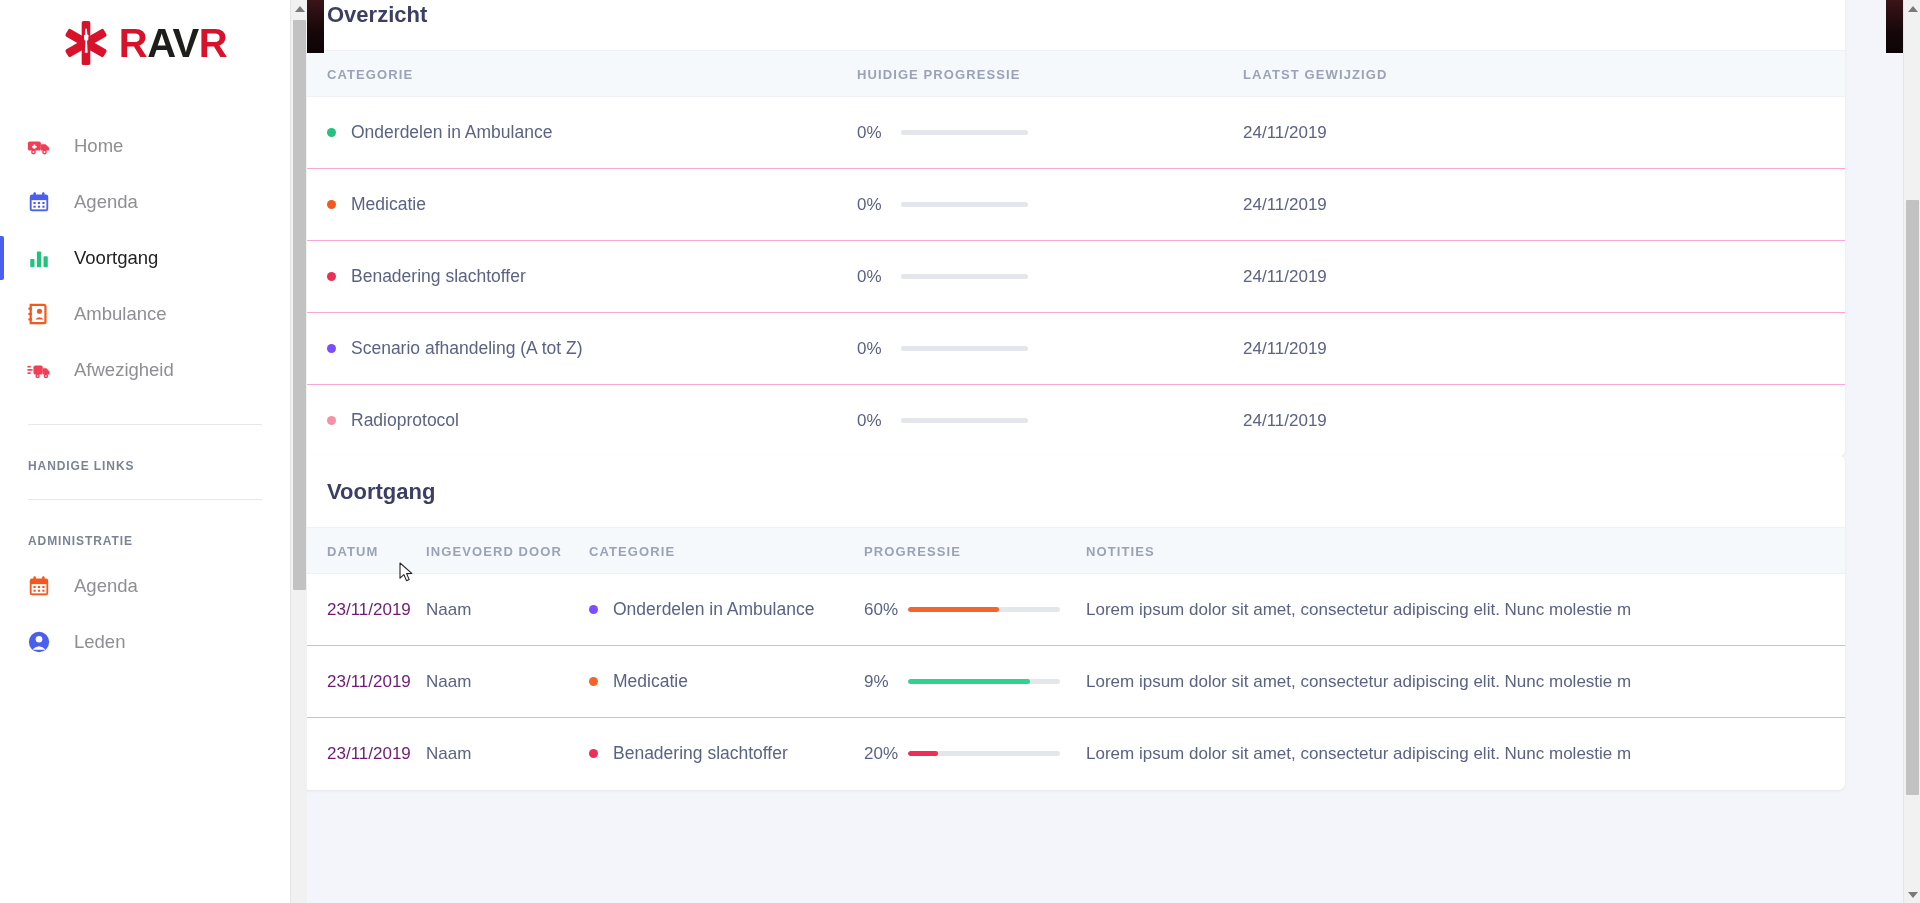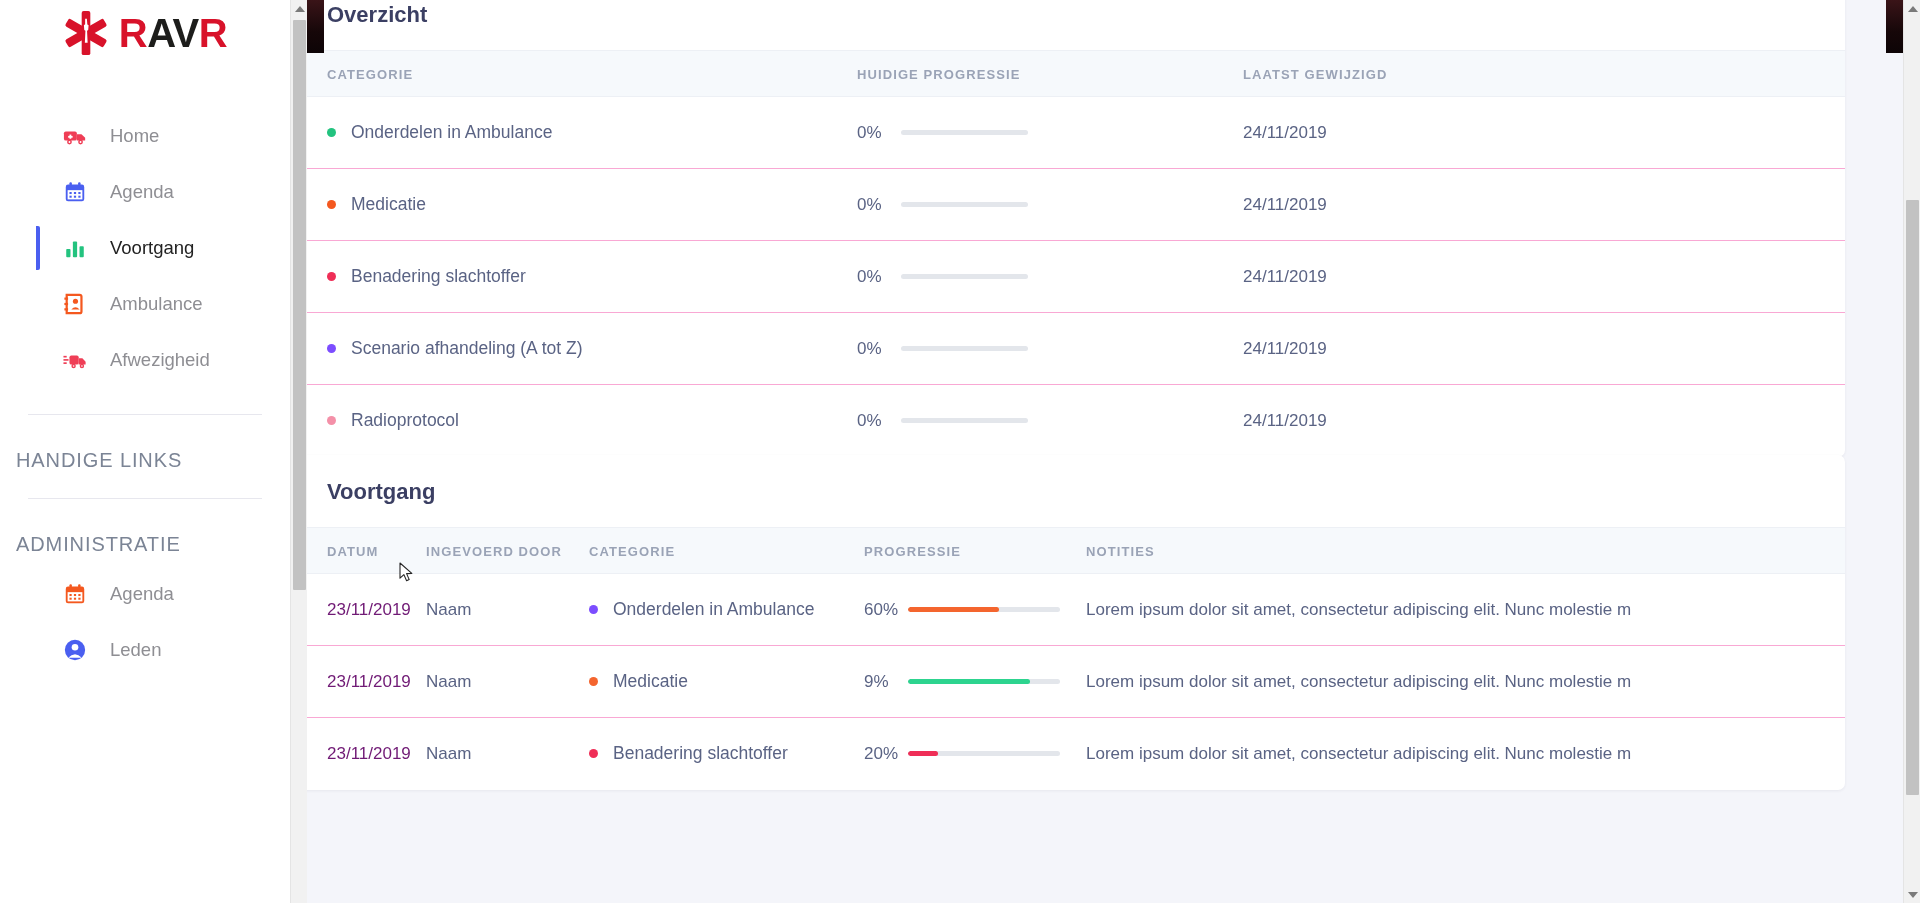--- a/index.html
+++ b/index.html
@@ -14,29 +14,29 @@
   
   #sidebar {
     position: absolute; left: 0; top: 0;
     width: 290px; height: 903px;
     background: #ffffff;
     overflow: hidden;
     z-index: 5;
   }
   .logo-wrap {
     display: flex; align-items: center; justify-content: center;
-    gap: 10px; padding-top: 10px; padding-bottom: 10px;
+    gap: 10px; padding-top: 20px; padding-bottom: 10px;
   }
   .logo-star { width: 46px; height: 46px; flex: 0 0 auto; }
   .logo-text { font-size: 40px; font-weight: bold; letter-spacing: -0.5px; line-height: 1; }
   .logo-text .r1 { color: #d8122a; }
   .logo-text .av { color: #1d1d1b; }
   .logo-text .r2 { color: #d8122a; }
 
-  .nav-list { margin-top: 42px; padding-left: 36px; }
+  .nav-list { margin-top: 42px; }
   .nav-item {
     position: relative;
     display: flex; align-items: center;
     height: 56px;
     padding-left: 26px;
     cursor: pointer;
   }
   .nav-item .nav-icon {
     width: 26px; height: 26px;
     display: flex; align-items: center; justify-content: center;
@@ -52,23 +52,23 @@
   .nav-item.active::before {
     content: ""; position: absolute; left: 0; top: 6px;
     width: 4px; height: 44px; background: #4a5ff0; border-radius: 0 2px 2px 0;
   }
 
   .sb-divider {
     height: 1px; background: #e7e7ee;
     margin: 26px 28px 0 28px;
   }
   .sb-section-title {
-    margin: 34px 0 10px 16px;
-    font-size: 20px;
-    font-weight: normal;
+    margin: 34px 0 10px 28px;
+    font-size: 12px;
+    font-weight: bold;
     letter-spacing: 0.9px;
     color: #7b8495;
   }
 
   
   #sidebar-scrollbar {
     position: absolute; left: 290px; top: 0;
     width: 17px; height: 903px;
     background: #f1f1f1;
     border-left: 1px solid #e4e4e4;

